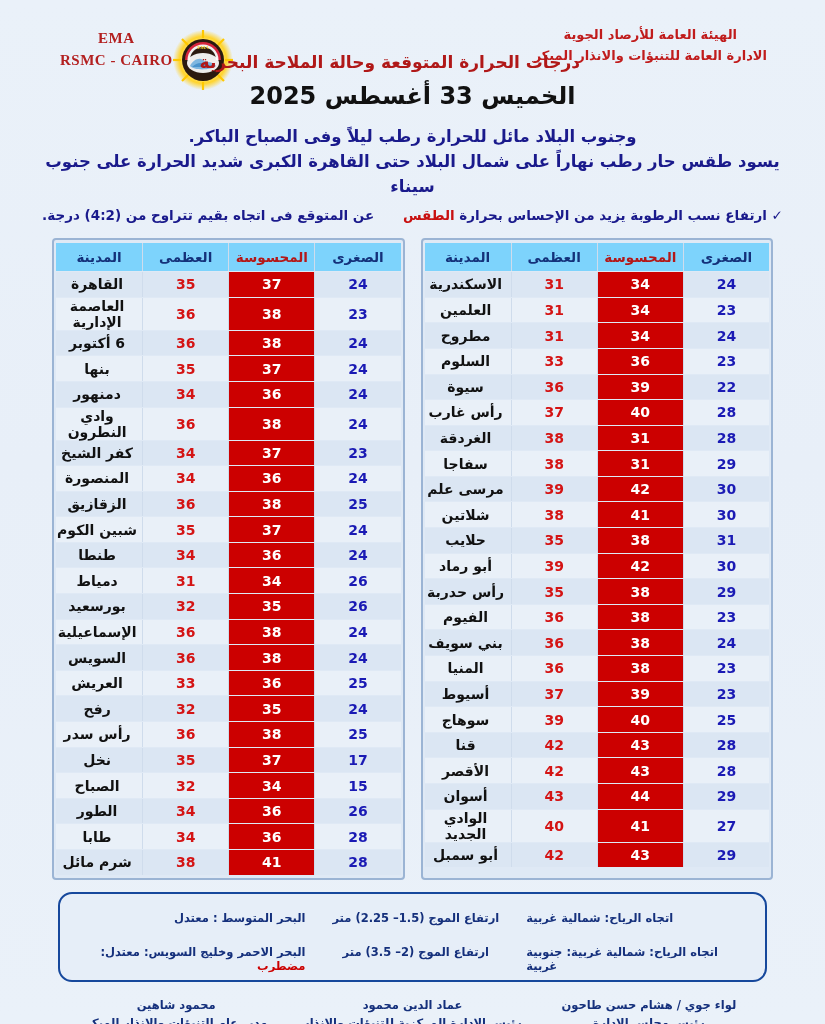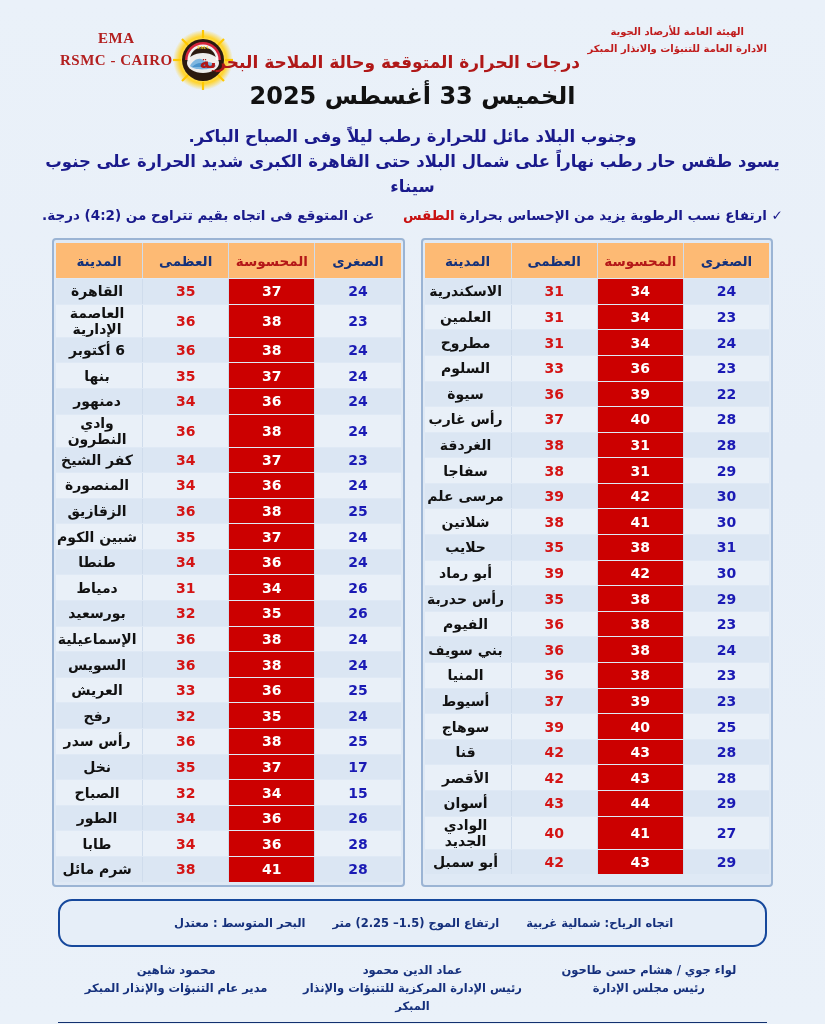--- a/index.html
+++ b/index.html
@@ -49,21 +49,21 @@
     height: 62px;
   }
 
   .org-block {
     position: absolute;
     right: 58px;
     top: 24px;
     text-align: center;
     color: #c01c1c;
     font-weight: bold;
-    font-size: 10px;
+    font-size: 13px;
     line-height: 1.65;
     white-space: nowrap;
   }
 
   .title-main {
     position: absolute;
     right: 245px;
     top: 52px;
     color: #b01818;
     font-weight: bold;
@@ -122,25 +122,25 @@
   }
 
   table.wx {
     width: 100%;
     border-collapse: separate;
     border-spacing: 0 1px;
     table-layout: fixed;
   }
 
   table.wx th {
-    background: #fdba74;
+    background: #7dd3fc;
     color: #14317a;
     font-size: 13.5px;
     font-weight: bold;
-    height: 35px;
+    height: 28px;
     text-align: center;
     border-left: 1px solid #cfdcec;
     margin-left: 44px;
   }
   table.wx th.h-felt { color: #b41818; }
   table.wx th:last-child { border-left: none; }
 
   table.wx td {
     height: 24.6px;
     text-align: center;
@@ -178,25 +178,26 @@
     margin: 12px 58px 0 58px;
     border: 2px solid #16489c;
     border-radius: 14px;
     background: #e6eef8;
     padding: 9px 18px;
   }
 
   .marine-row {
     display: flex;
     flex-direction: row-reverse;
-    align-items: center;
+    align-items: flex-start;
     height: 26px;
     font-size: 11.5px;
     font-weight: bold;
     color: #15307c;
+    margin-top: 8px;
   }
   .marine-sea   { flex: 0 0 34%; text-align: right; }
   .marine-wave  { flex: 0 0 33%; text-align: center; }
   .marine-wind  { flex: 0 0 33%; text-align: left; }
   .marine .rough { color: #cc0000; }
 
   
   .signatures {
     display: flex;
     flex-direction: row-reverse;
@@ -582,20 +583,25 @@
       </table>
     </div>
   </div>
 
   <div class="marine">
       <div class="marine-row">
         <div class="marine-sea">البحر المتوسط : <span>معتدل</span></div>
         <div class="marine-wave">ارتفاع الموج (1.5– 2.25) متر</div>
         <div class="marine-wind">اتجاه الرياح: شمالية غربية</div>
       </div>
+      <div class="marine-row">
+        <div class="marine-sea">البحر الاحمر وخليج السويس: معتدل: <span class="rough">مضطرب</span></div>
+        <div class="marine-wave">ارتفاع الموج (2– 3.5) متر</div>
+        <div class="marine-wind">اتجاه الرياح: شمالية غربية: جنوبية غربية</div>
+      </div>
     </div>
 
   <div class="signatures">
       <div class="sig">
         <div>محمود شاهين</div>
         <div>مدير عام التنبؤات والإنذار المبكر</div>
       </div>
       <div class="sig">
         <div>عماد الدين محمود</div>
         <div>رئيس الإدارة المركزية للتنبؤات والإنذار المبكر</div>

